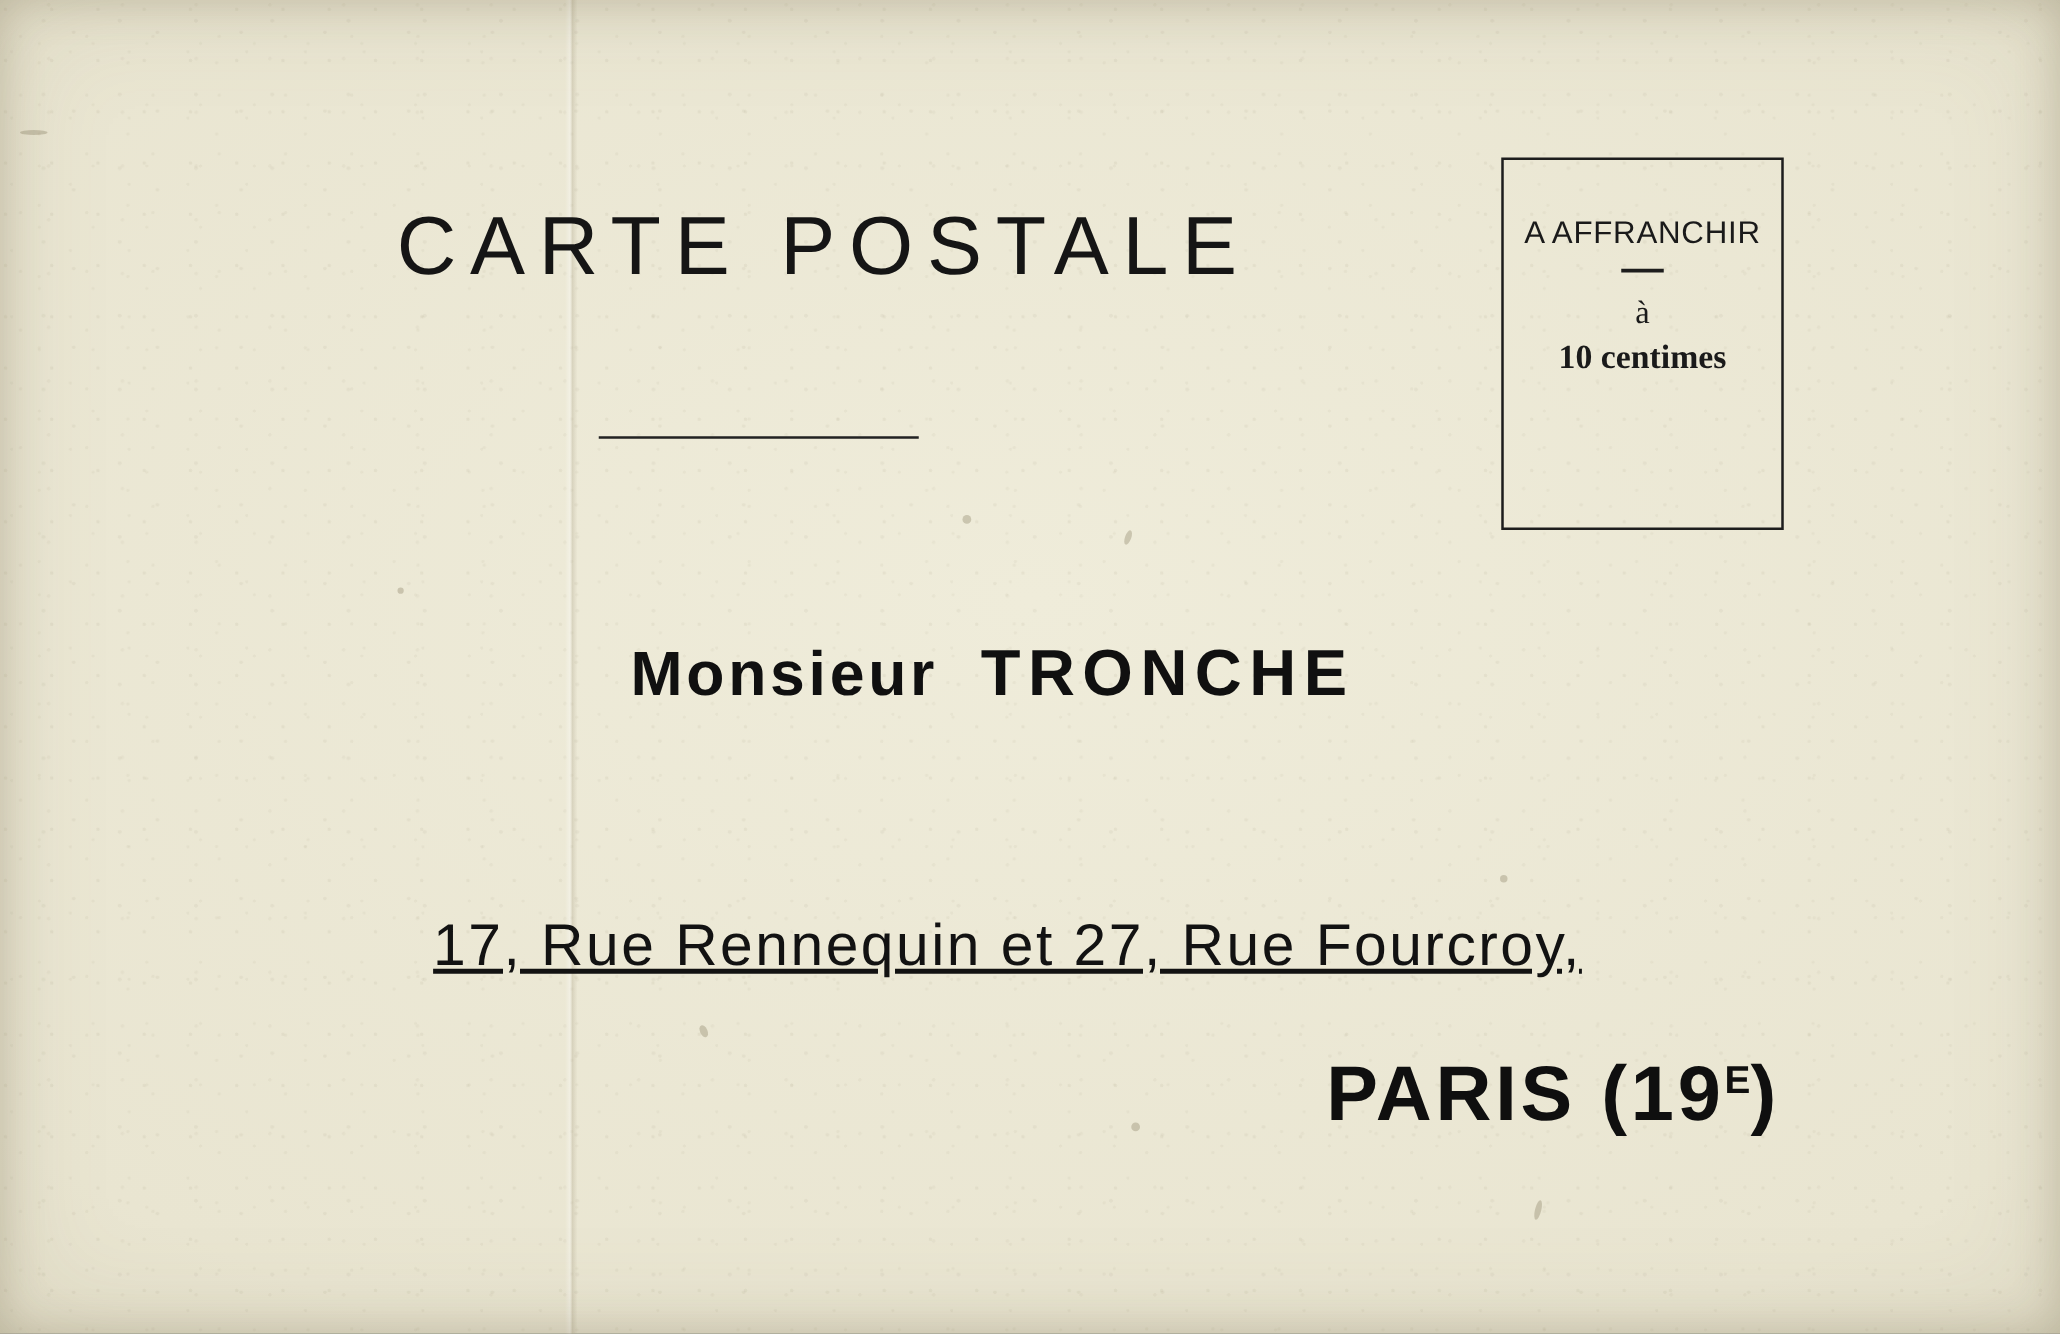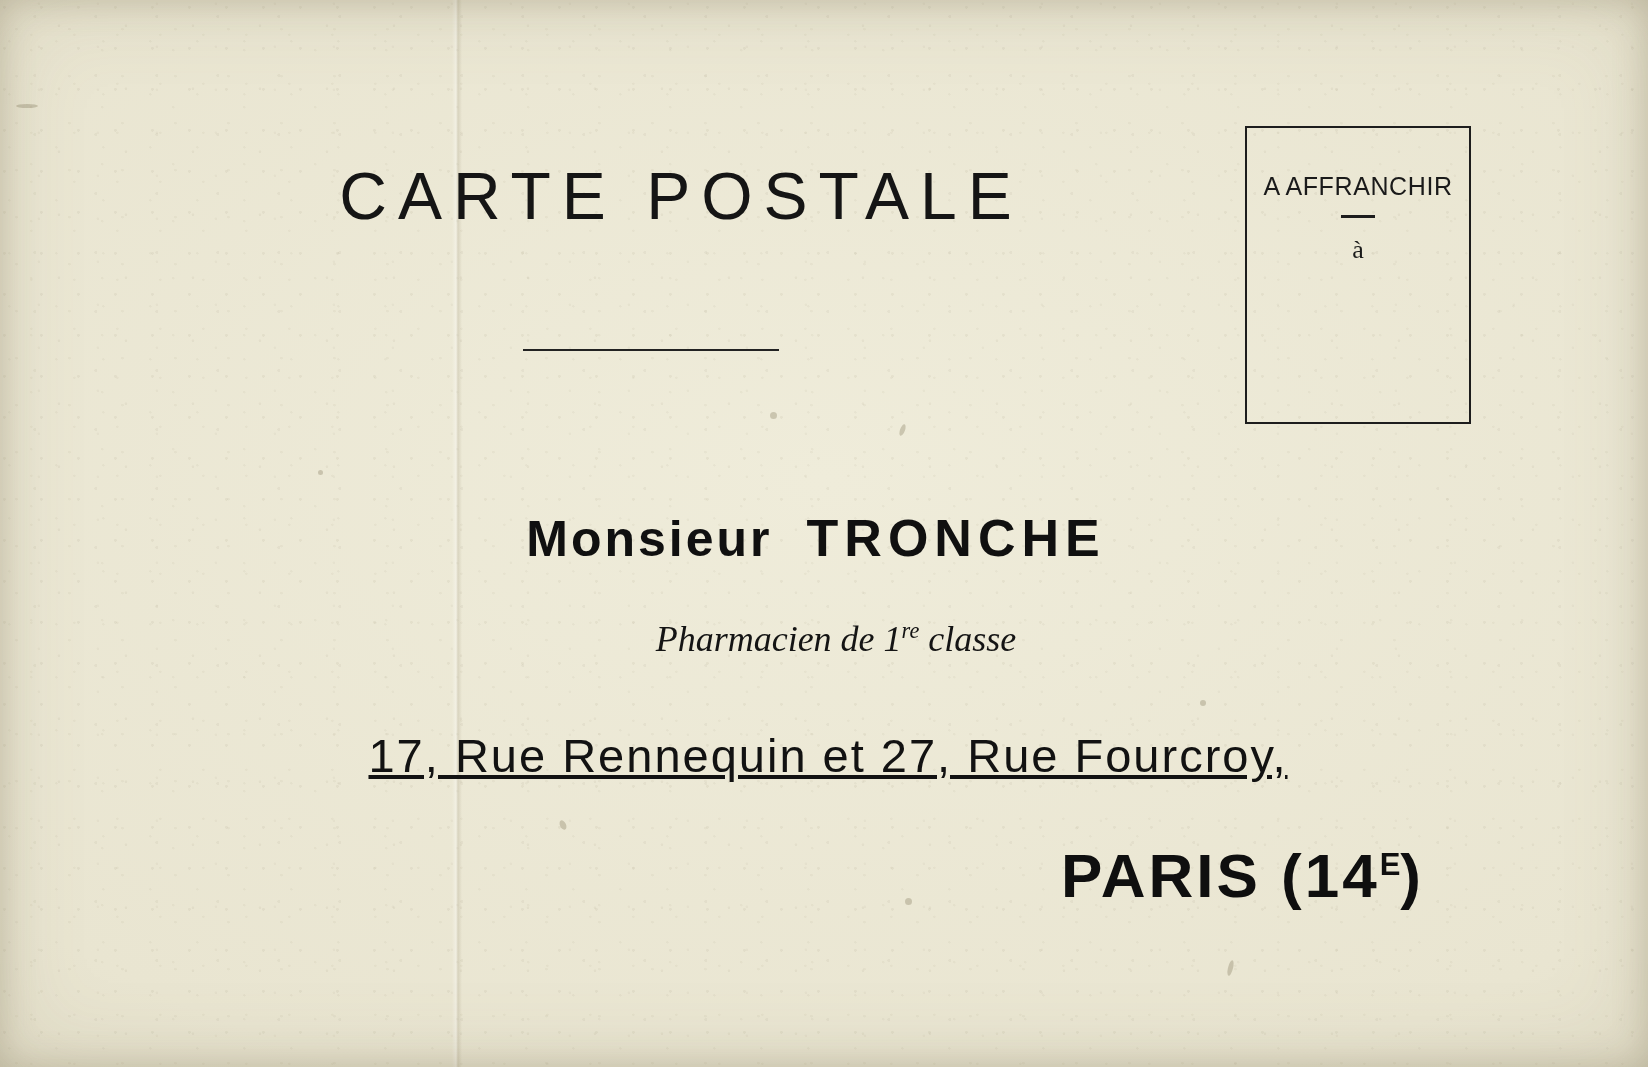--- a/index.html
+++ b/index.html
@@ -55,21 +55,20 @@
     left: 452px;
     width: 10px;
     background: linear-gradient(90deg, rgba(255,255,255,0) 0%, rgba(255,255,255,.45) 40%, rgba(150,140,112,.30) 60%, rgba(255,255,255,0) 100%);
     opacity: .75;
   }
 
   
   .content {
     position: absolute;
     inset: 0;
-    margin-left: 44px;
   }
   #title {
     position: absolute;
     left: 0; right: 0;
     top: 158px;
     text-align: center;
     font-family: "Liberation Sans", sans-serif;
     font-size: 66px;
     letter-spacing: 11px;
     font-weight: 400;
@@ -203,32 +202,30 @@
 
     <div id="title">CARTE POSTALE</div>
 
 
     <div id="rule"></div>
 
     <div id="stamp-box">
       <div id="stamp-title">A AFFRANCHIR</div>
       <div id="stamp-dash"></div>
       <div id="stamp-l2">à</div>
+      <div id="stamp-l3">10 centimes</div>
     </div>
 
     <div id="addressee">
       <span class="given">Monsieur</span><span class="surname">TRONCHE</span>
     </div>
 
-    <div id="profession">
-      <span>Pharmacien de 1</span><sup>re</sup><span> classe</span>
-    </div>
 
     <div id="street">17, Rue Rennequin et 27, Rue Fourcroy,</div>
 
     <div id="city">
-      <span>PARIS (14</span><sup>E</sup><span>)</span>
+      <span>PARIS (19</span><sup>E</sup><span>)</span>
     </div>
 
   </div>
 
   <div id="paper-edges"></div>
 </div>
 
 </body></html>

